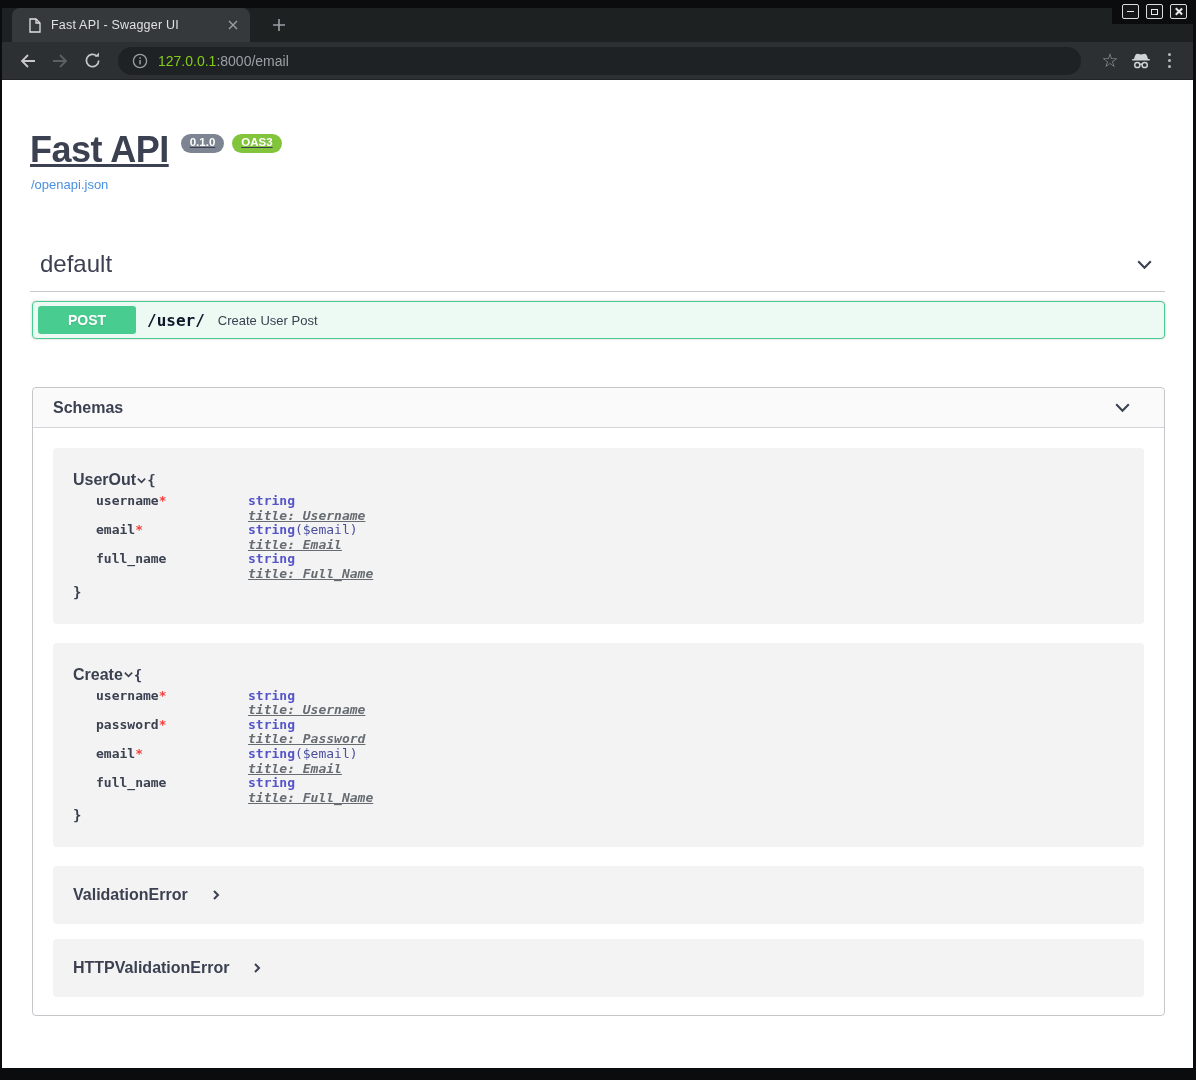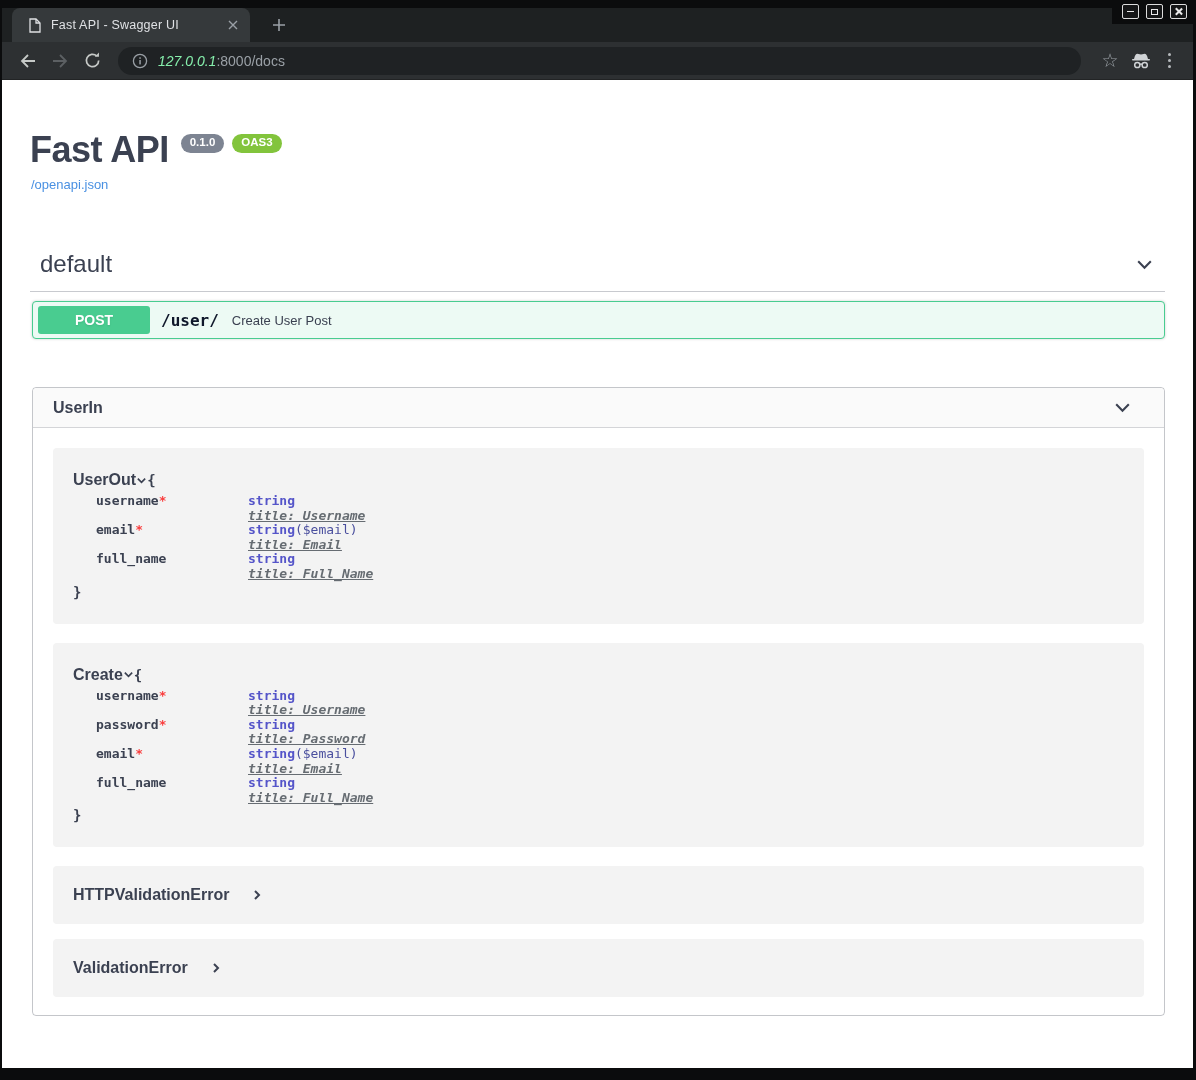--- a/index.html
+++ b/index.html
@@ -24,43 +24,43 @@
   .tab { margin-left:10px; width:238px; height:34px; background:#35393b; border-radius:8px 8px 0 0; display:flex; align-items:center; padding:0 8px 0 16px; }
   .tab-title { flex:1; margin-left:10px; font-size:12.5px; color:#dfe1e4; letter-spacing:.2px; white-space:nowrap; overflow:hidden; }
   .tab-close { width:18px; height:18px; display:flex; align-items:center; justify-content:center; border-radius:50%; }
   .newtab { margin-left:16px; margin-bottom:4px; width:26px; height:26px; display:flex; align-items:center; justify-content:center; border-radius:50%; }
 
   
   .toolbar { height:38px; background:#2d3032; display:flex; align-items:center; padding:0 12px 0 10px; border-bottom:1px solid #222425; }
   .nav-ic { width:32px; height:32px; display:flex; align-items:center; justify-content:center; border-radius:50%; flex:0 0 auto; }
   .omnibox { flex:1; height:28px; margin:0 14px 0 10px; background:#1f2224; border-radius:14px; display:flex; align-items:center; padding:0 14px; min-width:0; }
   .url { margin-left:10px; font-size:14px; white-space:nowrap; overflow:hidden; }
-  .url-host { color:#86efac;font-style:italic; }
+  .url-host { color:#84cc16; }
   .url-rest { color:#9aa0a6; }
   .star-ic { font-size:19px; color:#9aa0a6; width:30px; text-align:center; }
   .kebab { display:flex; flex-direction:column; gap:3px; width:24px; align-items:center; }
   .kebab i { width:3px; height:3px; border-radius:50%; background:#b6babd; }
 
   
   .page { flex:1; background:#ffffff; overflow:hidden; color:#3b4151; }
 
-  .info { margin:52px 28px 0 28px; }
+  .info { margin:52px 28px 0 28px;text-decoration:underline; }
   .title-row { display:flex; align-items:flex-start; }
   .api-title { font-size:36px; font-weight:bold; color:#3b4151; line-height:1; letter-spacing:-.5px; }
   .badges { display:flex; gap:8px; margin:2px 0 0 12px; }
   .badge { color:#fff; font-size:11.5px; font-weight:bold; padding:2px 9px 3px; border-radius:14px; line-height:1.2; }
   .badge-version { background:#7d8492; }
   .badge-oas { background:#82c43c; }
   .spec-link { display:inline-block; margin:9px 0 0 1px; font-size:13px; color:#4990e2; text-decoration:none; }
 
   .tag-header { margin:57px 28px 0 28px; padding:0 10px 13px 10px; border-bottom:1px solid rgba(59,65,81,.28); display:flex; align-items:center; justify-content:space-between; }
   .tag-name { font-size:24px; color:#3b4151; font-weight:500; }
 
   .opblock { margin:9px 28px 0 30px; height:38px; background:#edfaf4; border:1px solid #49cc90; border-radius:4px; box-shadow:0 0 3px rgba(0,0,0,.19); display:flex; align-items:center; padding:0 10px 0 5px; }
-  .method-badge { width:112px; text-align:center; background:#49cc90; color:#fff; font-weight:bold; font-size:14px; padding:6px 0; border-radius:3px; text-shadow:0 1px 2px rgba(0,0,0,.1); }
+  .method-badge { width:98px; text-align:center; background:#49cc90; color:#fff; font-weight:bold; font-size:14px; padding:6px 0; border-radius:3px; text-shadow:0 1px 2px rgba(0,0,0,.1); }
   .op-path { margin-left:11px; font-family:"DejaVu Sans Mono",monospace; font-weight:bold; font-size:16px; color:#0f172a; }
   .op-summary { margin-left:13px; font-size:13px; color:#3b4151; padding-top:1px; }
 
   .schemas { margin:48px 28px 0 30px; border:1px solid rgba(59,65,81,.3); border-radius:4px; }
   .schemas-header { height:40px; background:#fafafa; border-bottom:1px solid rgba(59,65,81,.2); border-radius:4px 4px 0 0; display:flex; align-items:center; justify-content:space-between; padding:0 31px 0 20px; }
   .schemas-title { font-size:16px; font-weight:bold; color:#3b4151; }
   .schemas-body { padding:20px 20px 18px 20px; }
 
   .model-box { background:#f3f3f3; border-radius:4px; padding:23px 20px 24px 20px; margin-bottom:19px; }
   .model-head { display:flex; align-items:center; gap:0; }
@@ -137,21 +137,21 @@
             <path d="M16.5 10 a6.5 6.5 0 1 1 -2.1 -4.8" fill="none" stroke="#c6c9c7" stroke-width="1.8"></path>
             <path d="M16.8 1.6 v4.4 h-4.4 z" fill="#c6c9c7"></path>
           </svg>
       </div>
       <div class="omnibox">
         <svg width="16" height="16" viewBox="0 0 16 16">
             <circle cx="8" cy="8" r="6.6" fill="none" stroke="#9aa0a6" stroke-width="1.3"></circle>
             <rect x="7.3" y="7" width="1.5" height="4.4" fill="#9aa0a6"></rect>
             <rect x="7.3" y="4.3" width="1.5" height="1.5" fill="#9aa0a6"></rect>
           </svg>
-        <span class="url"><span class="url-host">127.0.0.1</span><span class="url-rest">:8000/docs</span></span>
+        <span class="url"><span class="url-host">127.0.0.1</span><span class="url-rest">:8000/email</span></span>
       </div>
       <div class="star-ic"><span>☆</span></div>
       <div class="nav-ic">
         <svg width="22" height="20" viewBox="0 0 22 20">
             <path d="M4 8 Q4.8 4.2 6 3.2 Q7 2.5 8.5 3.1 Q11 4 13.5 3.1 Q15 2.5 16 3.2 Q17.2 4.2 18 8" fill="#d0d3d6"></path>
             <rect x="2" y="8" width="18" height="1.6" rx="0.8" fill="#d0d3d6"></rect>
             <circle cx="7.3" cy="14" r="2.6" fill="none" stroke="#d0d3d6" stroke-width="1.5"></circle>
             <circle cx="14.7" cy="14" r="2.6" fill="none" stroke="#d0d3d6" stroke-width="1.5"></circle>
             <path d="M9.9 13.4 q1.1 -0.8 2.2 0" fill="none" stroke="#d0d3d6" stroke-width="1.3"></path>
           </svg>
@@ -184,21 +184,21 @@
       </div>
 
       <div class="opblock">
         <span class="method-badge">POST</span>
         <span class="op-path">/user/</span>
         <span class="op-summary">Create User Post</span>
       </div>
 
       <div class="schemas">
         <div class="schemas-header">
-          <span class="schemas-title">UserIn</span>
+          <span class="schemas-title">Schemas</span>
           <svg class="chev" width="21" height="21" viewBox="0 0 20 20">
               <path d="M4 7 L10 13 L16 7" fill="none" stroke="#3b4151" stroke-width="2"></path>
             </svg>
         </div>
 
         <div class="schemas-body">
 
           <div class="model-box">
             <div class="model-head">
               <span class="model-name">UserOut</span>
@@ -268,31 +268,31 @@
                 <div class="prop-def">
                   <div><span class="ptype">string</span><span class="pformat"></span></div>
                   <div class="prop-title">title: Full_Name</div>
                 </div>
               </div>
             </div>
             <div class="brace brace-close">}</div>
           </div>
 
           <div class="model-collapsed">
+            <span class="model-name">ValidationError</span>
+            <svg class="chev" width="12" height="12" viewBox="0 0 12 12">
+                <path d="M4 2 L8 6 L4 10" fill="none" stroke="#3b4151" stroke-width="2"></path>
+              </svg>
+          </div>
+
+          <div class="model-collapsed">
             <span class="model-name">HTTPValidationError</span>
             <svg class="chev" width="12" height="12" viewBox="0 0 12 12">
                 <path d="M4 2 L8 6 L4 10" fill="none" stroke="#3b4151" stroke-width="2"></path>
               </svg>
           </div>
 
-          <div class="model-collapsed">
-            <span class="model-name">ValidationError</span>
-            <svg class="chev" width="12" height="12" viewBox="0 0 12 12">
-                <path d="M4 2 L8 6 L4 10" fill="none" stroke="#3b4151" stroke-width="2"></path>
-              </svg>
-          </div>
-
         </div>
       </div>
 
     </div>
   </div>
 </div>
 
 </body></html>

